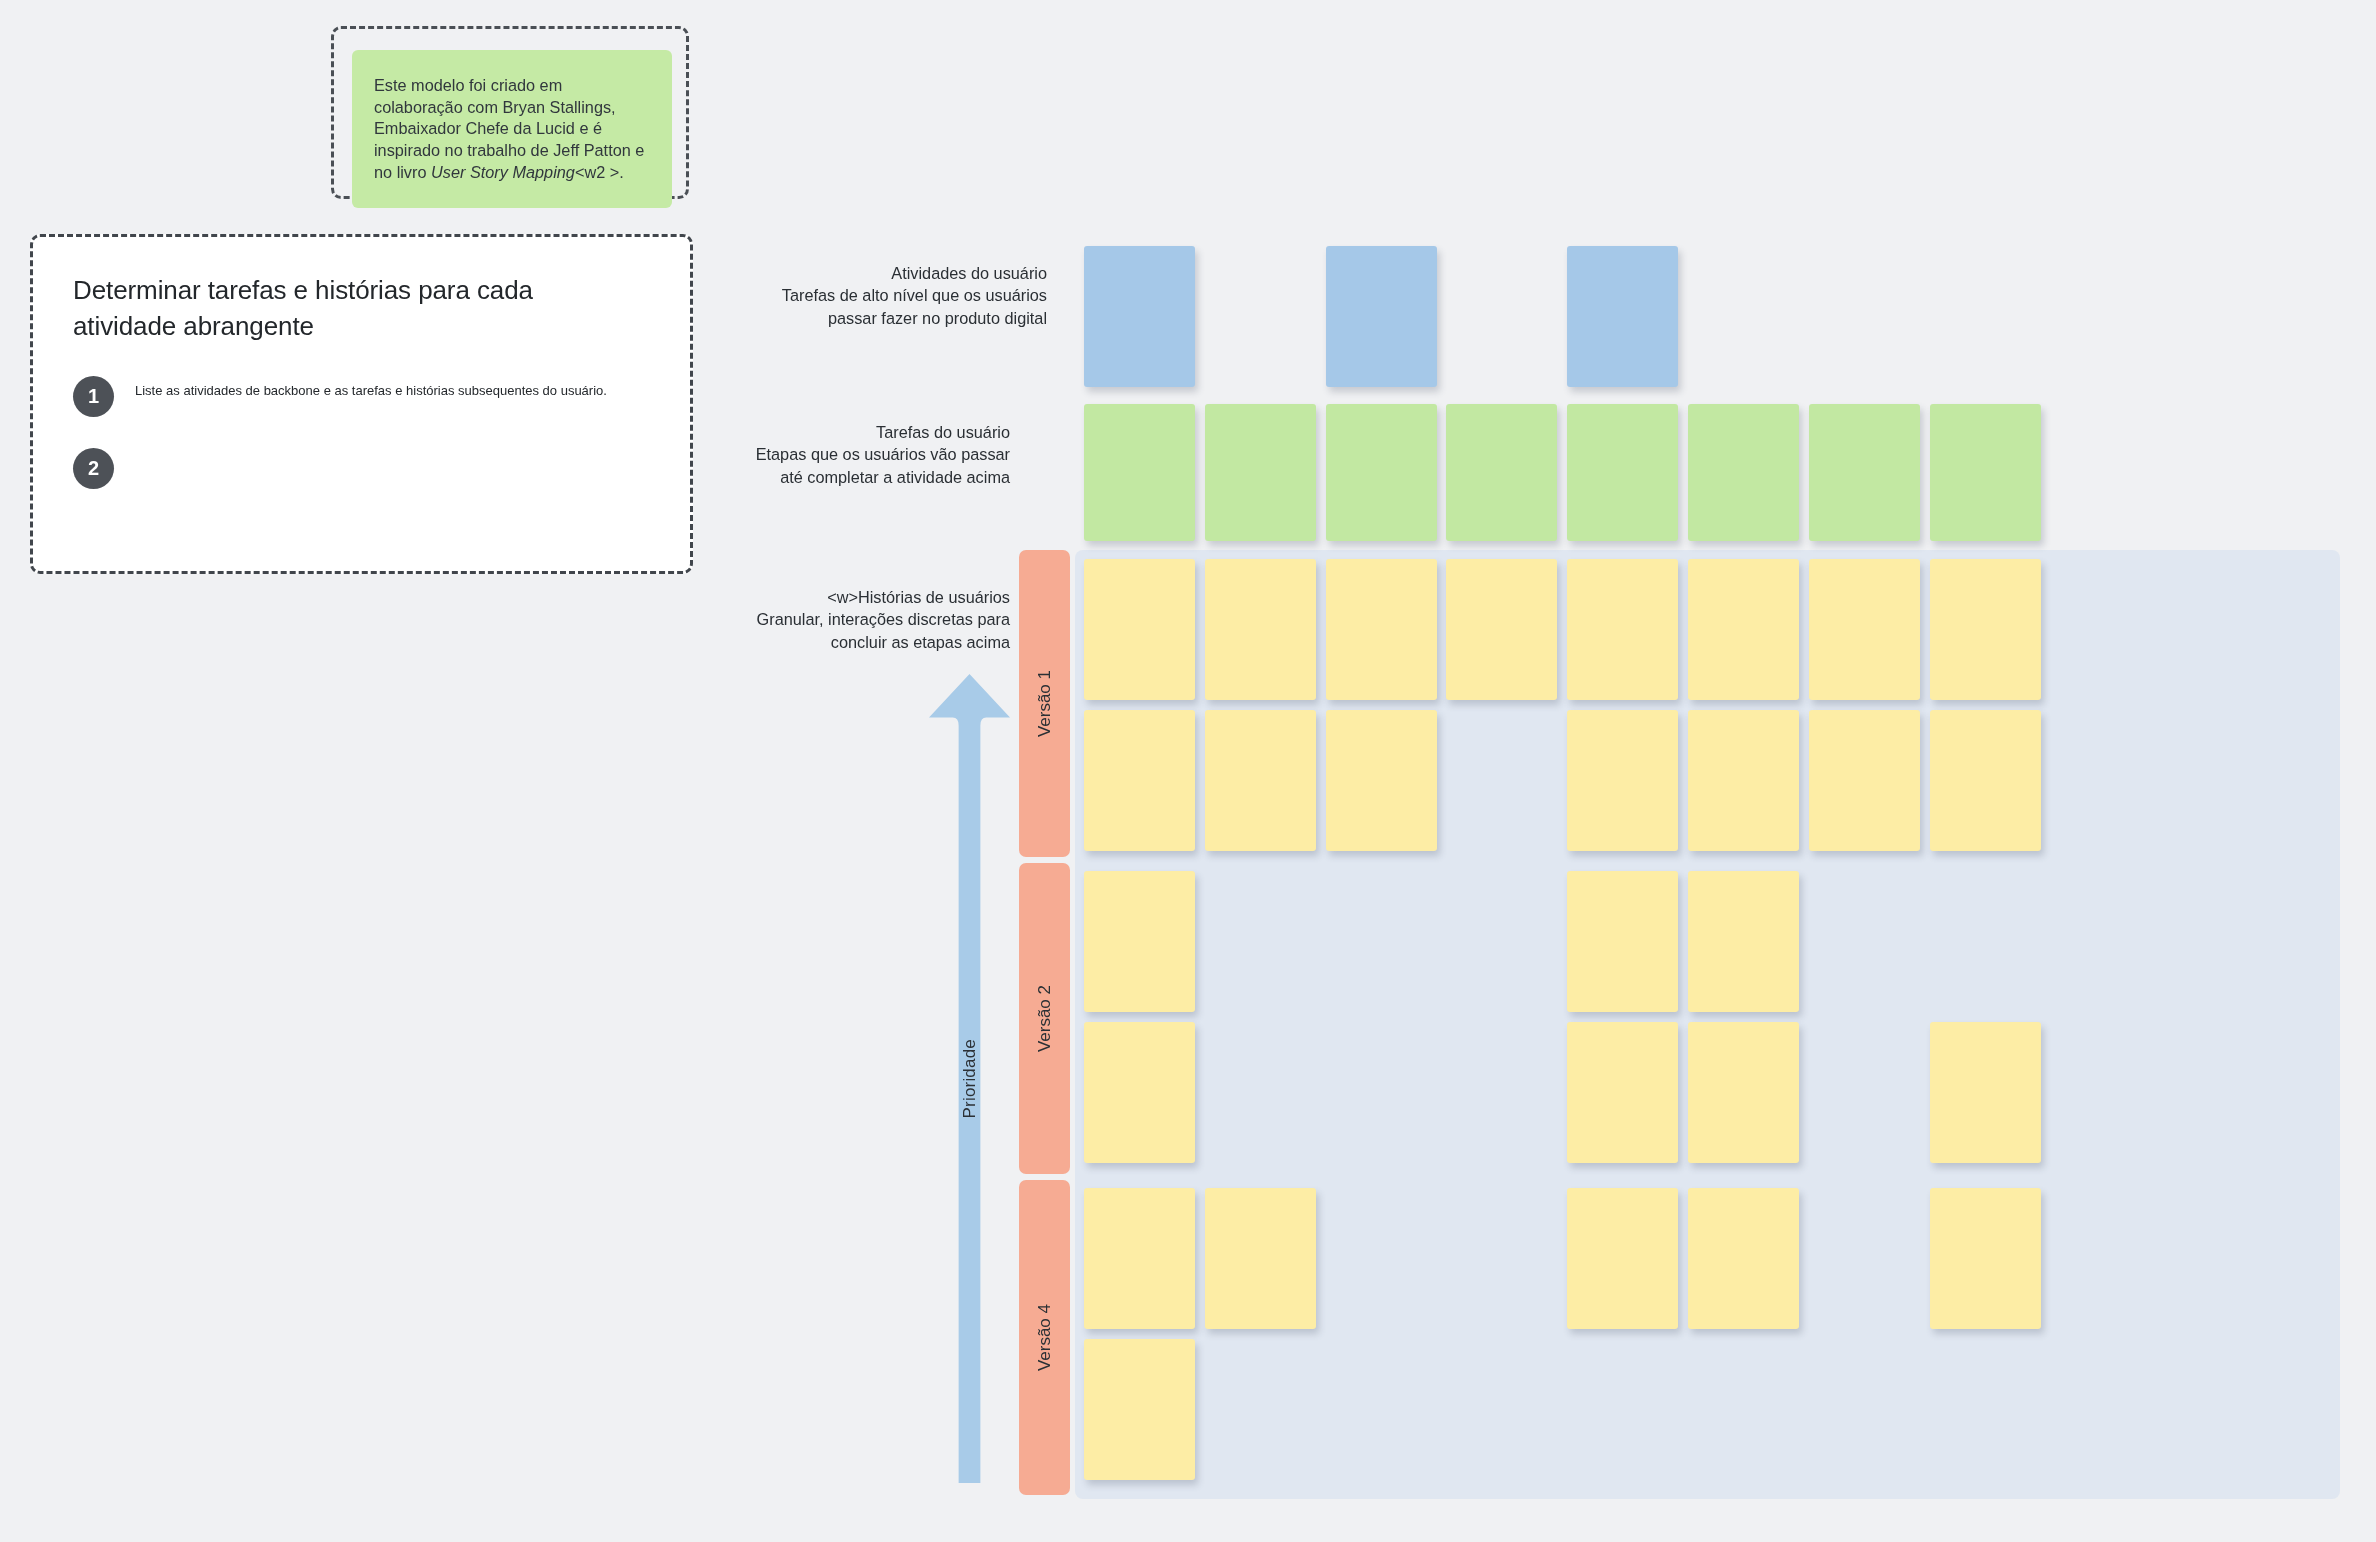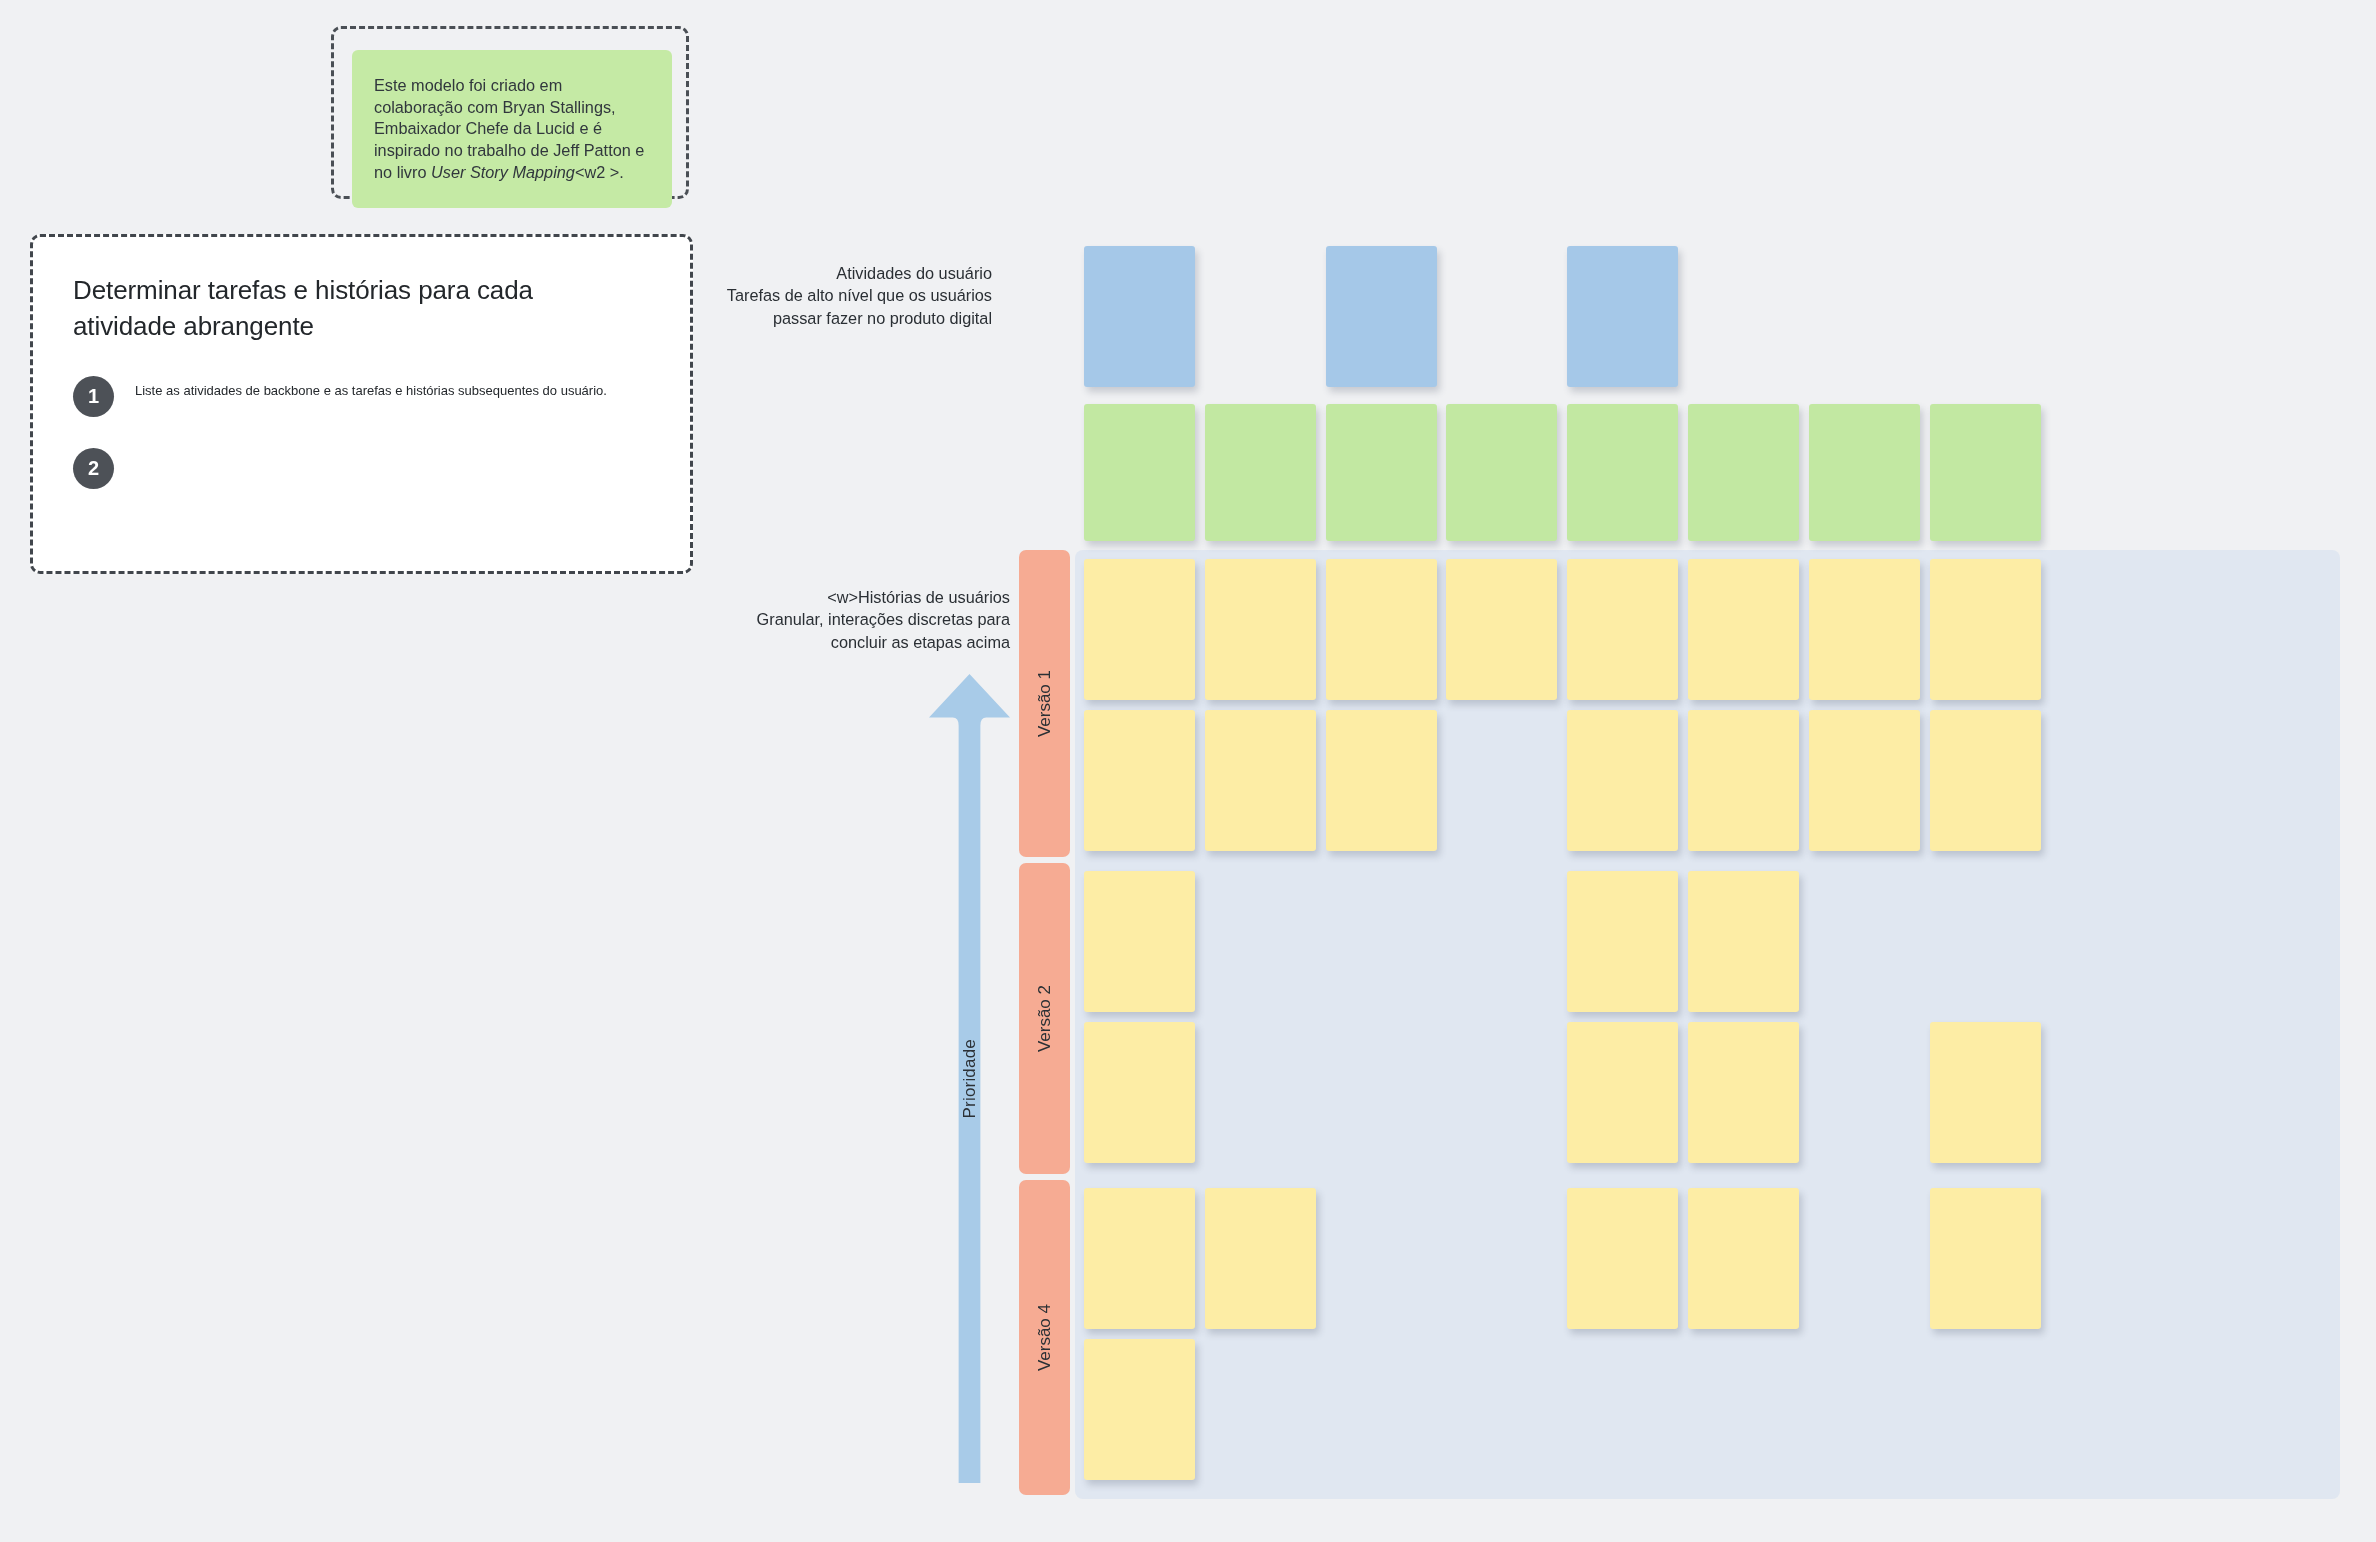--- a/index.html
+++ b/index.html
@@ -79,21 +79,21 @@
   
   .row-label {
     position: absolute;
     text-align: right;
     font-size: 16.3px;
     line-height: 1.38;
     color: #2a2f34;
     width: 267px;
   }
   .row-label .lead { display: block; }
-  #label-activities { left: 725px; top: 262px; }
+  #label-activities { left: 780px; top: 262px; }
   #label-tasks      { left: 743px; top: 421px; }
   #label-stories    { left: 743px; top: 586px; }
 
   
   .priority-arrow {
     position: absolute;
     left: 929px; top: 674px;
     width: 81px; height: 809px;
   }
   .priority-arrow svg { display: block; width: 81px; height: 809px; }
@@ -168,20 +168,24 @@
       </div>
       <div class="step">
         <div class="step-badge">2</div>
       </div>
     </div>
   </div>
 
   <div class="row-label" id="label-activities">
     <span class="lead">Atividades do usuário</span>
     <span>Tarefas de alto nível que os usuários passar fazer no produto digital</span>
+  </div>
+  <div class="row-label" id="label-tasks">
+    <span class="lead">Tarefas do usuário</span>
+    <span>Etapas que os usuários vão passar até completar a atividade acima</span>
   </div>
   <div class="row-label" id="label-stories">
     <span class="lead">&lt;w&gt;Histórias de usuários</span>
     <span>Granular, interações discretas para concluir as etapas acima</span>
   </div>
 
   <div class="priority-arrow">
     <svg viewBox="0 0 82 817" preserveAspectRatio="none" xmlns="http://www.w3.org/2000/svg">
       <path d="M41 0 L82 44 L58 44 Q52 44 52 52 L52 817 L30 817 L30 52 Q30 44 24 44 L0 44 Z" fill="#a8cbe8"></path>
     </svg>

